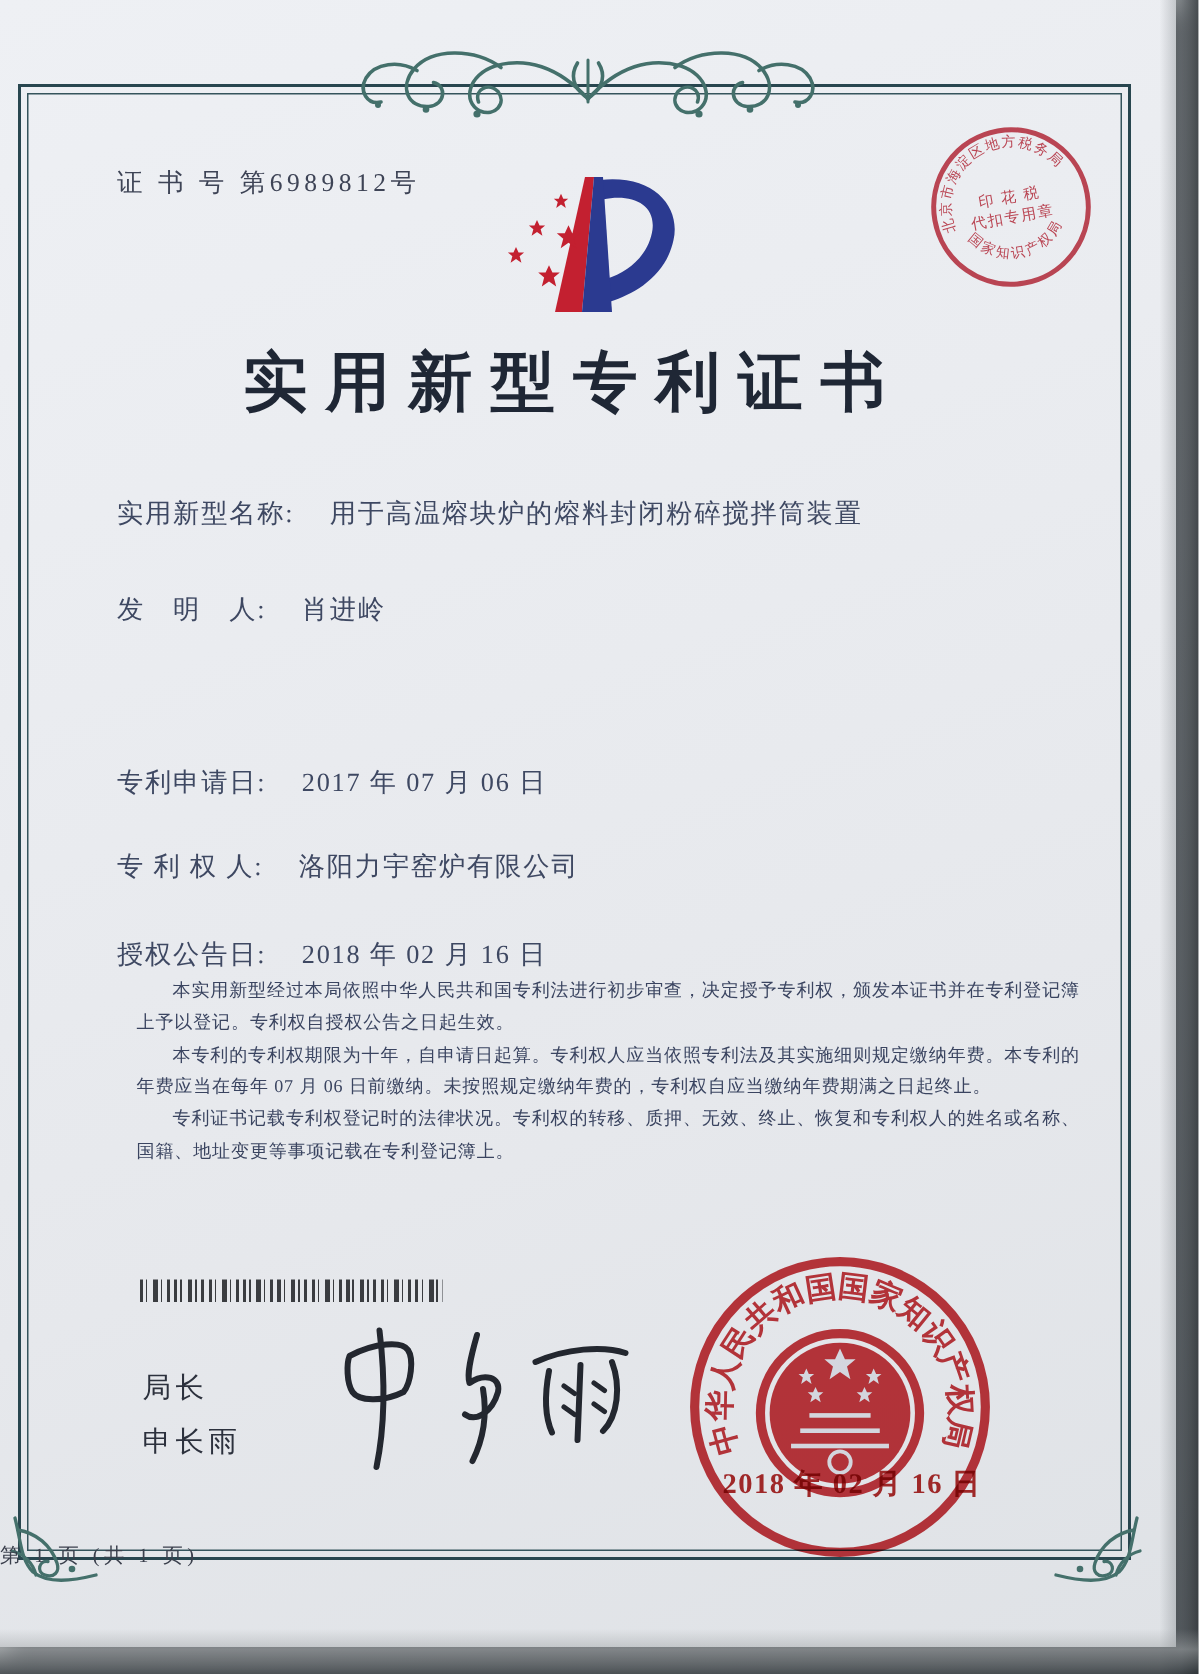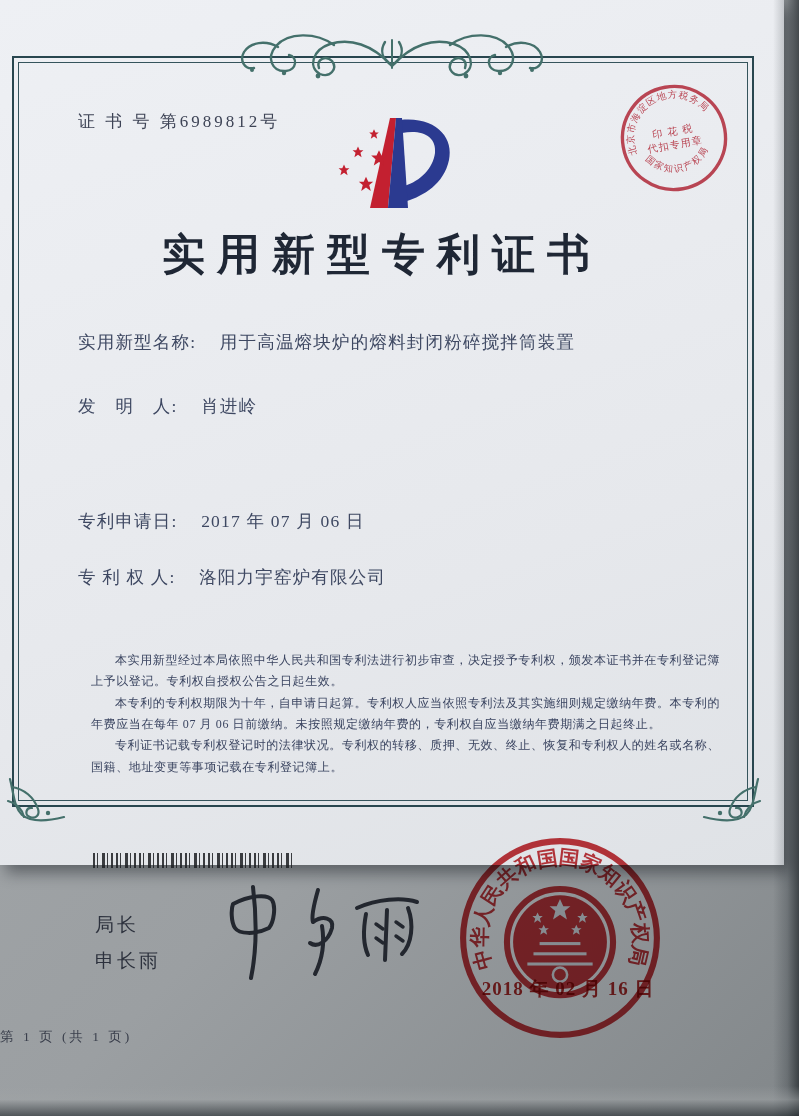--- a/index.html
+++ b/index.html
@@ -2,21 +2,21 @@
 <html><head>
 <meta charset="utf-8">
 <style>
   html,body{margin:0;padding:0;}
   body{
     width:799px;height:1116px;overflow:hidden;position:relative;
     background:linear-gradient(135deg,#a7abad 0%,#9b9fa2 60%,#82878a 100%);
     font-family:"Liberation Serif","DejaVu Serif",serif;
   }
   .paper{
-    position:absolute;left:0;top:0;width:784px;height:865px;
+    position:absolute;left:0;top:0;width:784px;height:1098px;
     background:linear-gradient(160deg,#eef0f4 0%,#eaecf0 35%,#e6e8ec 65%,#dfe2e6 100%);
     box-shadow:6px 8px 14px rgba(20,25,30,.45);
     text-decoration:underline;
   }
   .edge-right{position:absolute;right:0;top:0;bottom:0;width:26px;pointer-events:none;
     background:linear-gradient(90deg,rgba(30,38,44,0) 0%,rgba(30,38,44,.25) 55%,rgba(12,18,22,.6) 100%);}
   .edge-bottom{position:absolute;left:0;right:0;bottom:0;height:30px;pointer-events:none;
     background:linear-gradient(180deg,rgba(30,38,44,0) 0%,rgba(160,164,166,.5) 45%,rgba(40,46,50,.65) 100%);}
   .frame{
     position:absolute;left:12px;top:56px;right:30px;bottom:58px;
@@ -141,20 +141,24 @@
     <span>肖进岭</span>
   </div>
   <div class="field f3">
     <span class="lab">专利申请日:</span>
     <span>2017 年 07 月 06 日</span>
   </div>
   <div class="field f4">
     <span class="lab">专 利 权 人:</span>
     <span>洛阳力宇窑炉有限公司</span>
   </div>
+  <div class="field f5">
+    <span class="lab">授权公告日:</span>
+    <span>2018 年 02 月 16 日</span>
+  </div>
 
   <div class="body-text">
     <p>本实用新型经过本局依照中华人民共和国专利法进行初步审查，决定授予专利权，颁发本证书并在专利登记簿上予以登记。专利权自授权公告之日起生效。</p>
     <p>本专利的专利权期限为十年，自申请日起算。专利权人应当依照专利法及其实施细则规定缴纳年费。本专利的年费应当在每年 07 月 06 日前缴纳。未按照规定缴纳年费的，专利权自应当缴纳年费期满之日起终止。</p>
     <p>专利证书记载专利权登记时的法律状况。专利权的转移、质押、无效、终止、恢复和专利权人的姓名或名称、国籍、地址变更等事项记载在专利登记簿上。</p>
   </div>
 
   <div class="barcode"></div>
 
   <div class="sig-title">局长</div>

